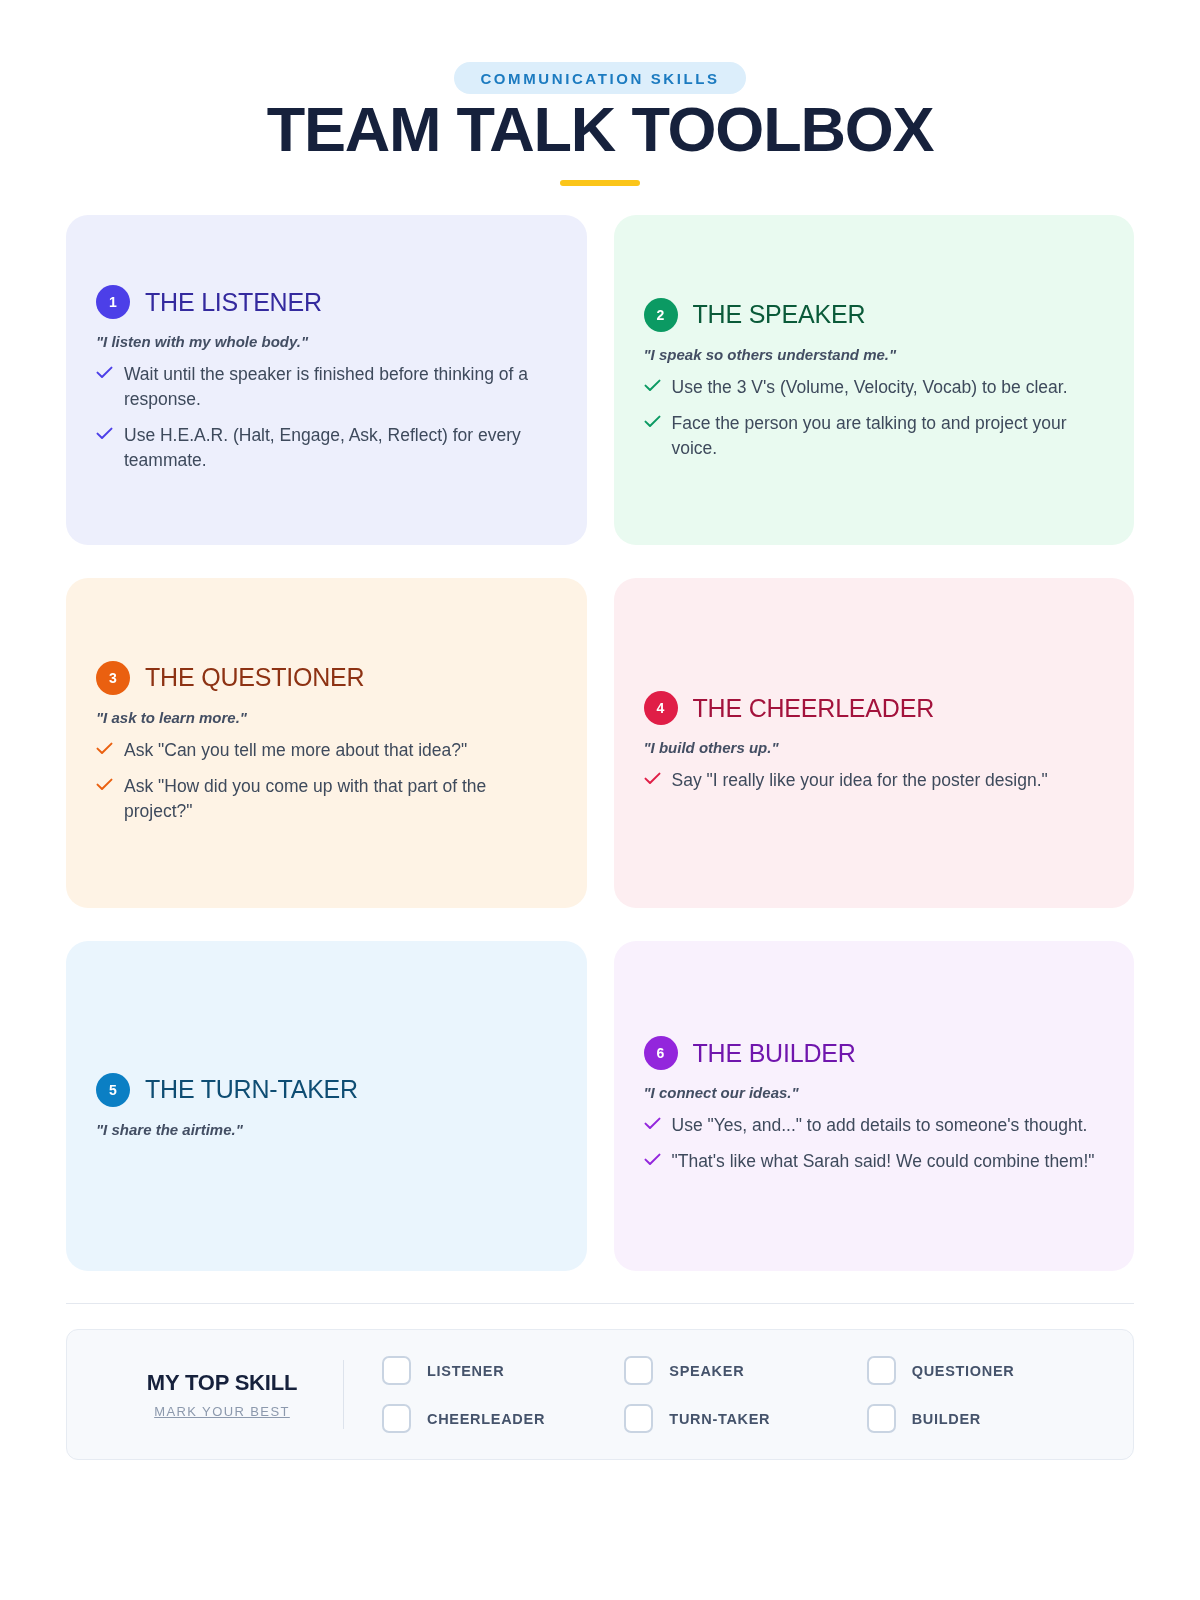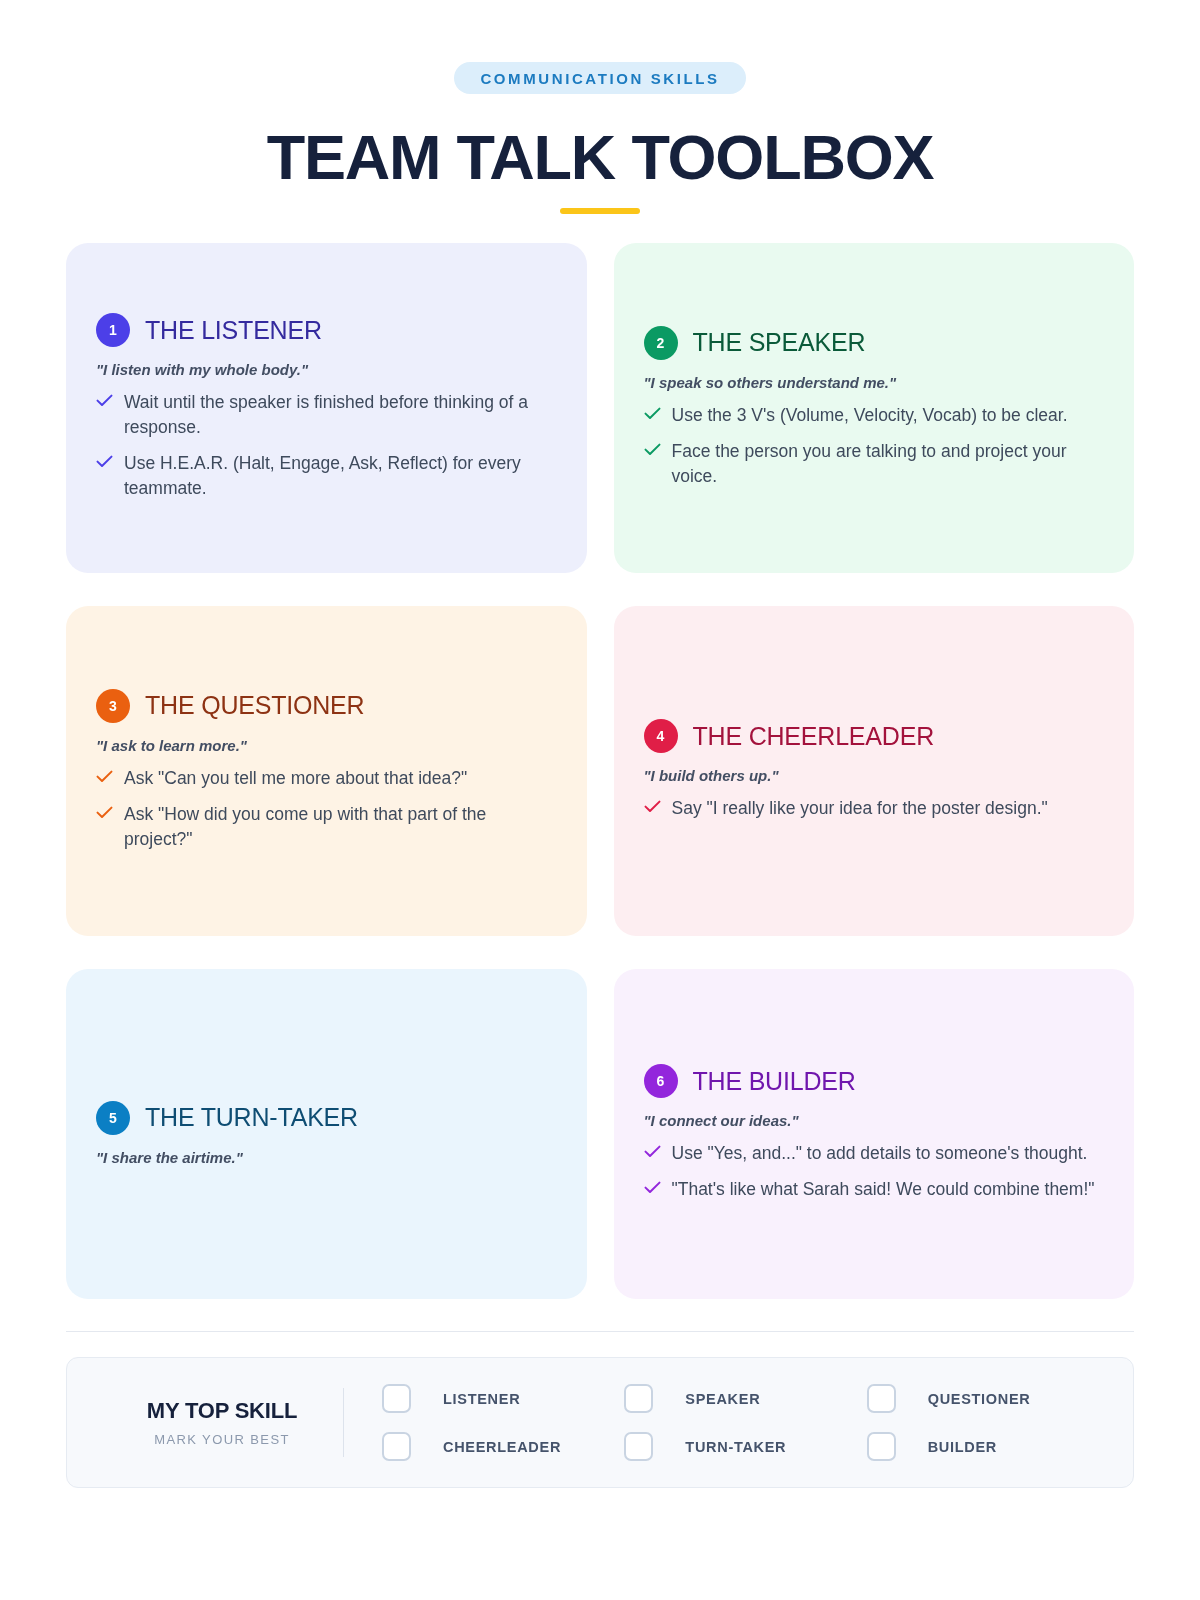--- a/index.html
+++ b/index.html
@@ -24,21 +24,21 @@
     background: #dceefb;
     color: #1c7bc0;
     font-size: 15px;
     font-weight: bold;
     letter-spacing: 2.6px;
     padding: 9px 26px 8px;
     border-radius: 18px;
     line-height: 1;
   }
   .main-title {
-    margin-top: 30px;
+    margin-top: 2px;
     font-size: 63px;
     font-weight: bold;
     letter-spacing: -1.2px;
     color: #16213c;
     line-height: 1.05;
   }
   .subtitle {
     margin-top: 12px;
     font-size: 21px;
     font-style: italic;
@@ -139,37 +139,38 @@
     font-weight: bold;
     color: #16213c;
     letter-spacing: -0.2px;
   }
   .footer-sub {
     margin-top: 8px;
     font-size: 13px;
     letter-spacing: 1.4px;
     color: #8c99ad;
     font-weight: normal;
+    text-decoration: underline;
   }
   .footer-rule {
     width: 1px;
     align-self: stretch;
     background: #dde3ec;
     margin: 4px 0;
     flex: 0 0 auto;
   }
   .checkboxes {
     flex: 1 1 auto;
     margin-left: 38px;
     display: grid;
     grid-template-columns: repeat(3, 1fr);
     row-gap: 19px;
     column-gap: 10px;
   }
-  .cb-item { display: flex; align-items: center; gap: 32px; }
+  .cb-item { display: flex; align-items: center; gap: 16px; }
   .cb-box {
     width: 29px;
     height: 29px;
     border-radius: 7px;
     border: 2px solid #c9d4e2;
     background: #ffffff;
     flex: 0 0 auto;
   }
   .cb-label {
     font-size: 14.5px;

